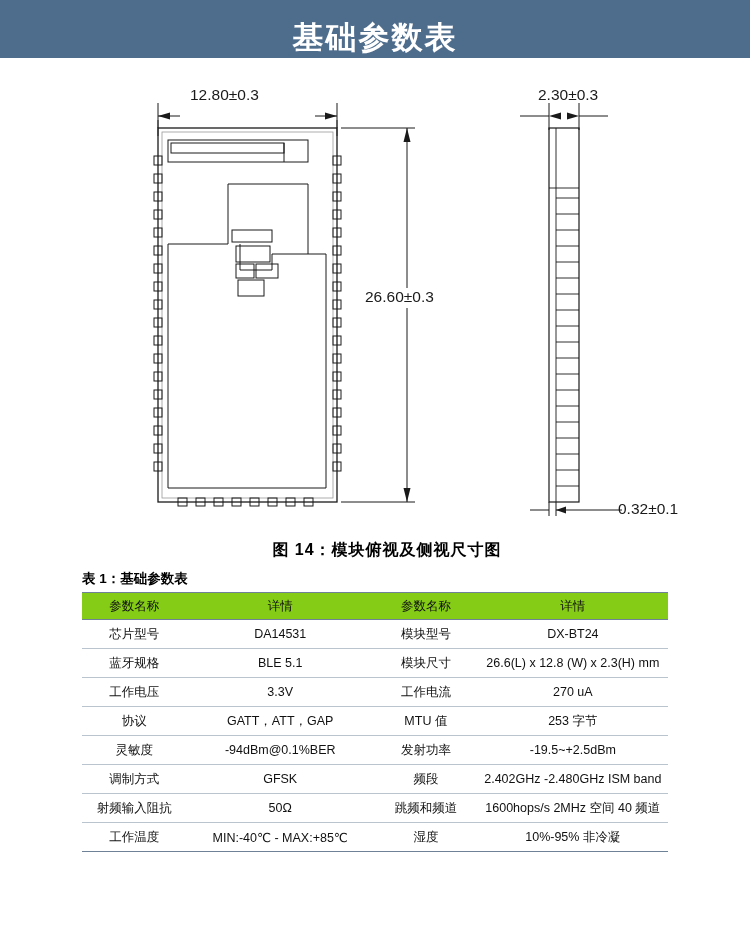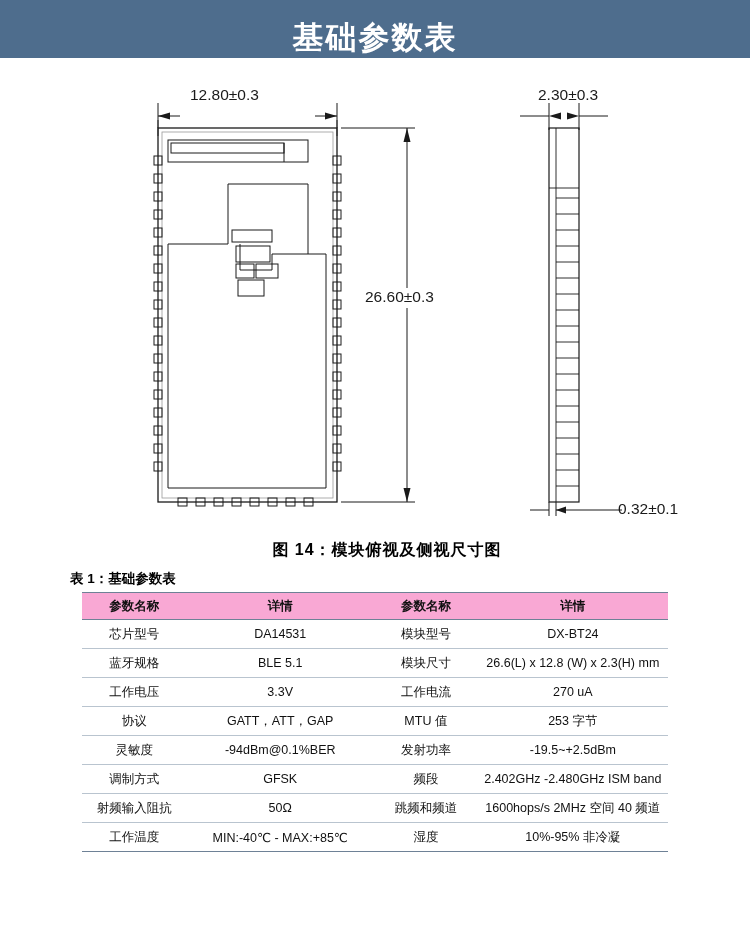--- a/index.html
+++ b/index.html
@@ -37,32 +37,32 @@
   
   .figure-caption{
     position:absolute;left:0;top:540px;width:750px;
     text-align:center;
     font-size:16px;font-weight:bold;
     letter-spacing:1px;
     padding-left:12px;
   }
   
   .table-title{
-    position:absolute;left:70px;top:570px;
+    position:absolute;left:82px;top:570px;
     font-size:13.5px;font-weight:bold;
   }
   table.param{
     position:absolute;left:82px;top:592px;
     width:586px;
     border-collapse:collapse;
     font-size:12.5px;
   }
   table.param th{
-    background:#f9a8d4;
-    font-weight:bold;
+    background:#84cc16;
+    font-weight:normal;
     height:24px;
     border-top:1.6px solid #6e8196;
     border-bottom:1.6px solid #6e8196;
     text-align:center;
     color:#111;
   }
   table.param td{
     height:26px;
     text-align:center;
     border-bottom:1px solid #b9c4cf;

